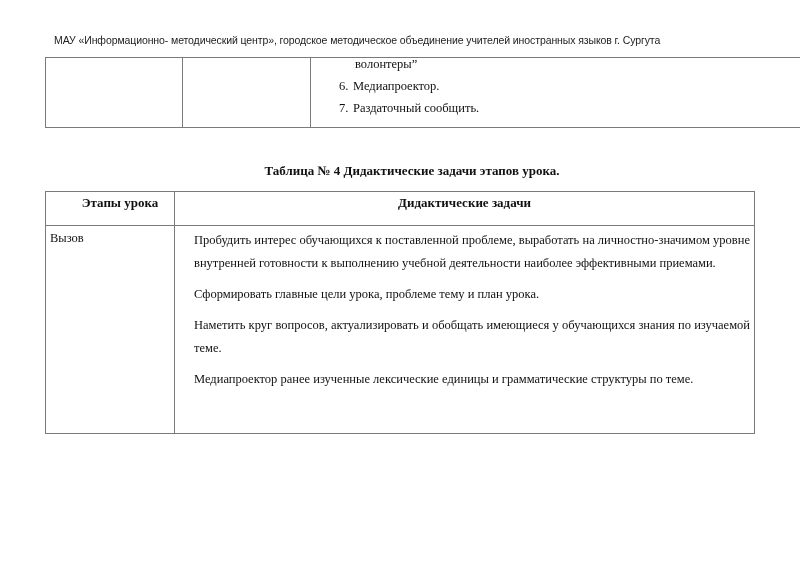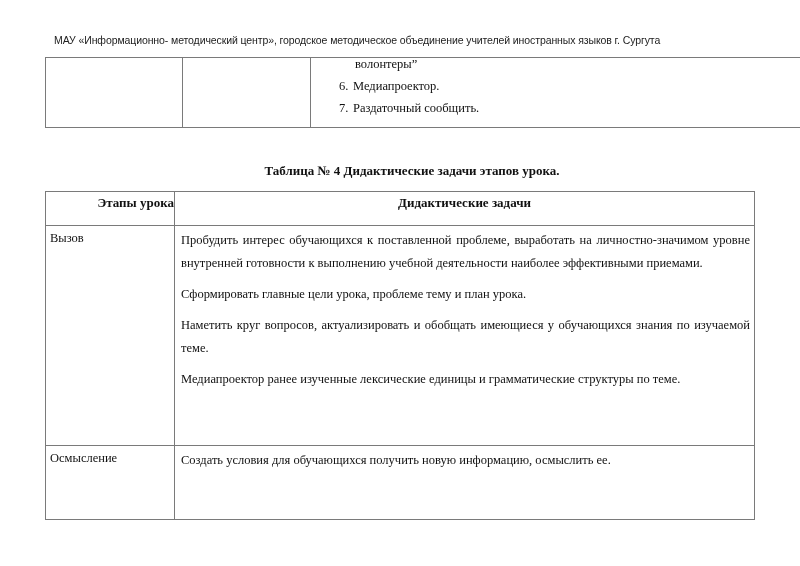--- a/index.html
+++ b/index.html
@@ -26,26 +26,26 @@
   .num { position: absolute; left: 28px; }
   .txt { position: absolute; left: 28px; white-space: nowrap; margin-left: 14px; }
 
   .caption {
     position: absolute; left: 0; width: 800px; top: 163px; text-align: center;
     font-weight: bold; font-size: 13px; margin-left: 12px;
   }
 
   
   #tbl-main { left: 45px; top: 191px; width: 710px; }
-  #tbl-main th { font-weight: bold; font-size: 13px; height: 30px; text-align: right; padding-top: 3px; }
+  #tbl-main th { font-weight: bold; font-size: 13px; height: 30px; text-align: center; padding-top: 3px; }
   #tbl-main th.h1 { width: 108px; padding-left: 20px; }
   #tbl-main th.h2 { text-align: center; }
   #tbl-main td { font-size: 12.5px; }
-  .stage { padding: 5px 4px 16px 4px; }
-  .tasks { padding: 3px 4px 0 6px; }
+  .stage { padding: 5px 4px 4px 4px; }
+  .tasks { padding: 3px 4px 0 19px; }
   .para { text-align: justify; line-height: 23px; margin: 0 0 8px 0; text-align-last: left; }
   .row1 td { height: 198px; }
   .row2 td { height: 52px; }
 </style>
 </head>
 <body>
 
 <div class="header">МАУ «Информационно- методический центр», городское методическое объединение учителей иностранных языков г. Сургута</div>
 
 <table id="tbl-top">
@@ -78,20 +78,14 @@
   </tr>
   <tr class="row1">
     <td class="stage">Вызов</td>
     <td class="tasks">
       <p class="para">Пробудить интерес обучающихся к поставленной проблеме,  выработать на личностно-значимом уровне внутренней готовности к выполнению учебной деятельности наиболее эффективными приемами.</p>
       <p class="para">Сформировать главные цели урока, проблеме тему и план урока.</p>
       <p class="para">Наметить круг вопросов, актуализировать и обобщать имеющиеся у обучающихся знания по изучаемой теме.</p>
       <p class="para">Медиапроектор ранее изученные лексические единицы и грамматические структуры по теме.</p>
     </td>
   </tr>
-  <tr class="row2">
-    <td class="stage">Осмысление</td>
-    <td class="tasks">
-      <p class="para">Создать условия для обучающихся получить новую информацию, осмыслить ее.</p>
-    </td>
-  </tr>
 </tbody>
   </table>
 
 </body></html>

